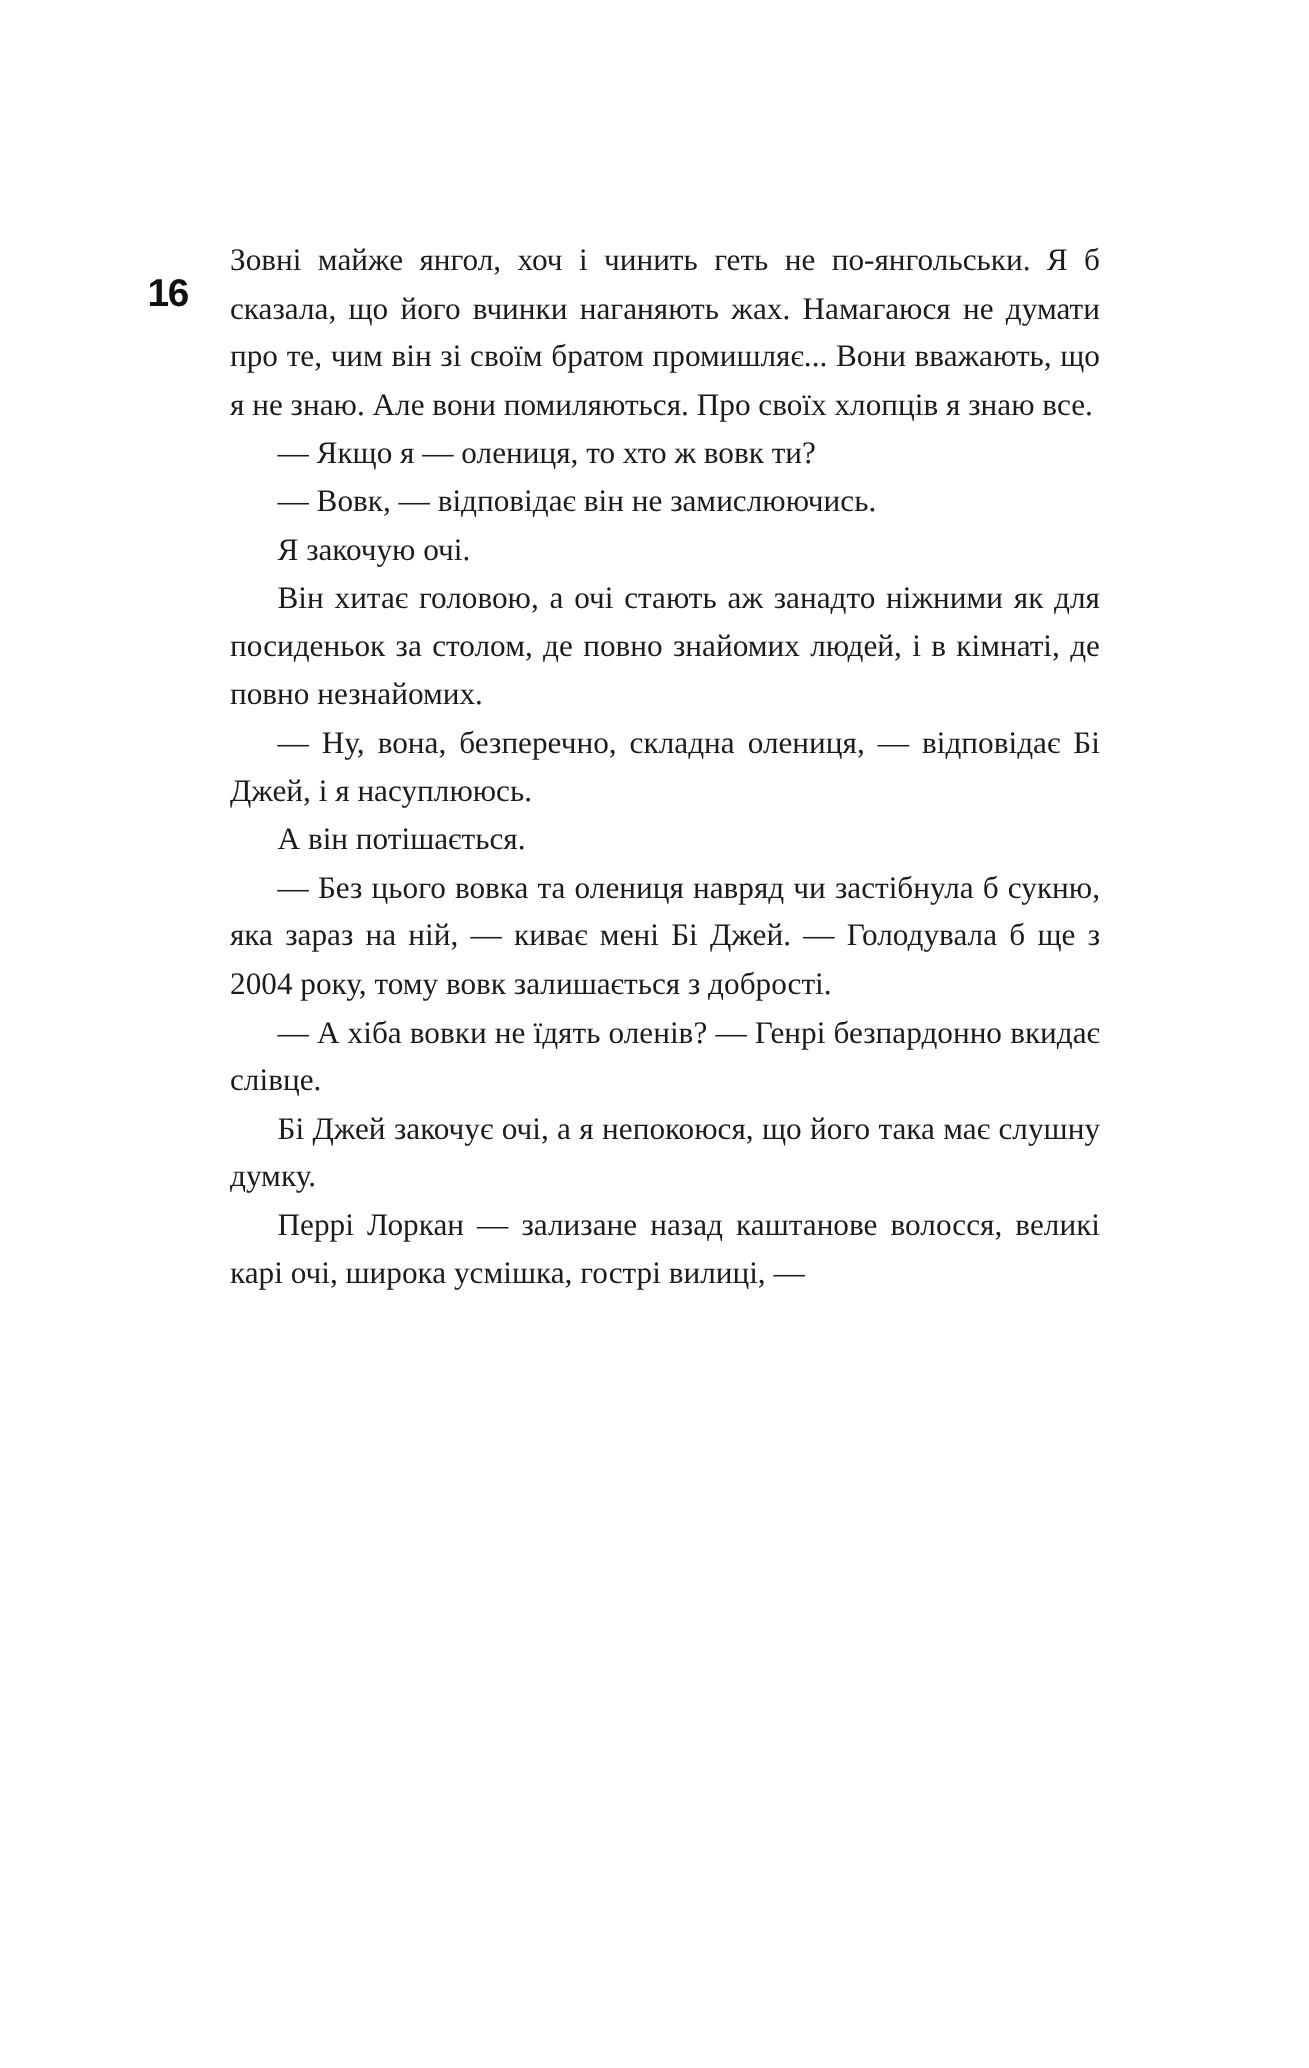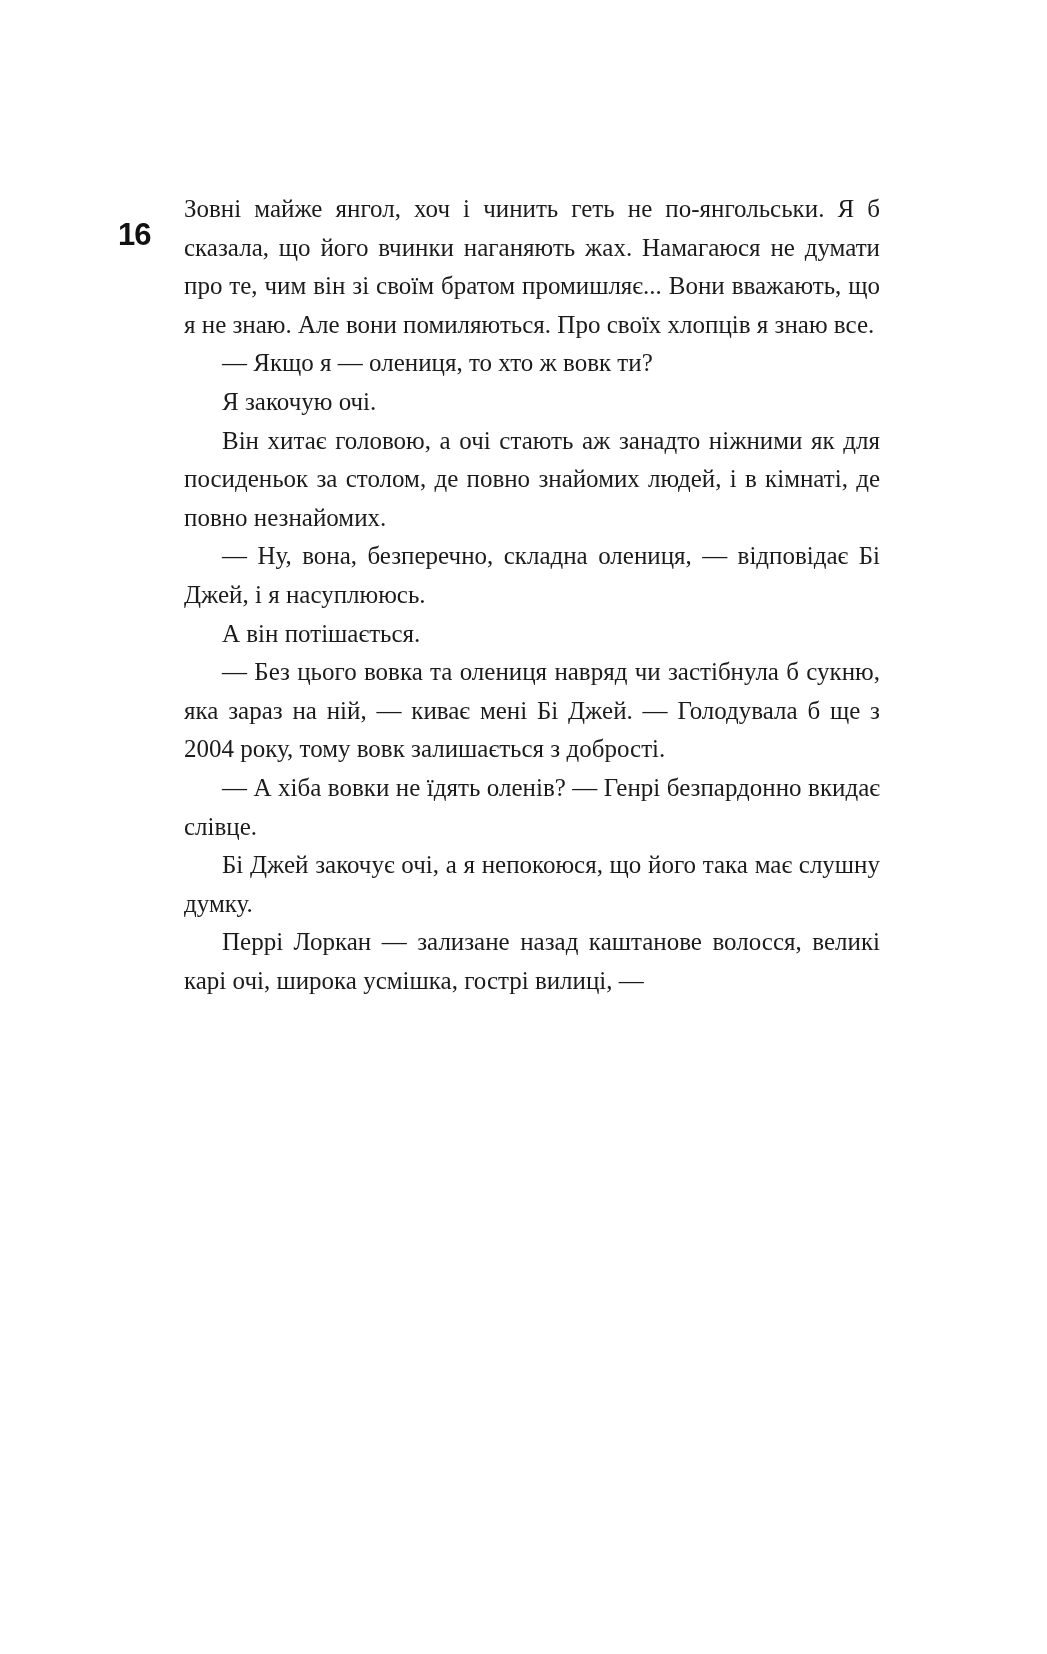--- a/index.html
+++ b/index.html
@@ -50,20 +50,21 @@
 </style>
 </head>
 <body>
 
 <div class="page">
   <div class="page-number">16</div>
 
   <div class="text-block">
     <p class="no-indent">Зовні майже янгол, хоч і чинить геть не по-янгольськи. Я б сказала, що його вчинки наганяють жах. Намагаюся не думати про те, чим він зі своїм братом промишляє... Вони вважають, що я не знаю. Але вони помиляються. Про своїх хлопців я знаю все.</p>
     <p class="indent">— Якщо я — олениця, то хто ж вовк ти?</p>
+    <p class="indent">— Вовк, — відповідає він не замислюючись.</p>
     <p class="indent">Я закочую очі.</p>
     <p class="indent">Він хитає головою, а очі стають аж занадто ніжними як для посиденьок за столом, де повно знайомих людей, і в кімнаті, де повно незнайомих.</p>
     <p class="indent">— Ну, вона, безперечно, складна олениця, — відповідає Бі Джей, і я насуплююсь.</p>
     <p class="indent">А він потішається.</p>
     <p class="indent">— Без цього вовка та олениця навряд чи застібнула б сукню, яка зараз на ній, — киває мені Бі Джей. — Голодувала б ще з 2004 року, тому вовк залишається з добрості.</p>
     <p class="indent">— А хіба вовки не їдять оленів? — Генрі безпардонно вкидає слівце.</p>
     <p class="indent">Бі Джей закочує очі, а я непокоюся, що його така має слушну думку.</p>
     <p class="indent">Перрі Лоркан — зализане назад каштанове волосся, великі карі очі, широка усмішка, гострі вилиці, —</p>
   </div>
 </div>

